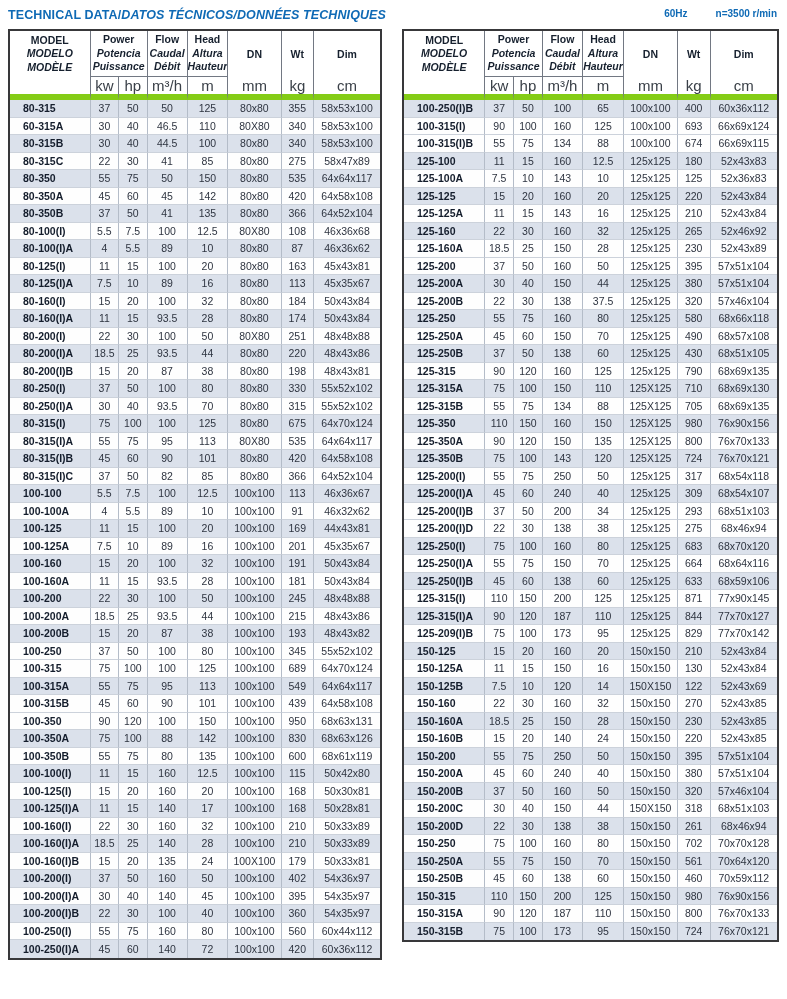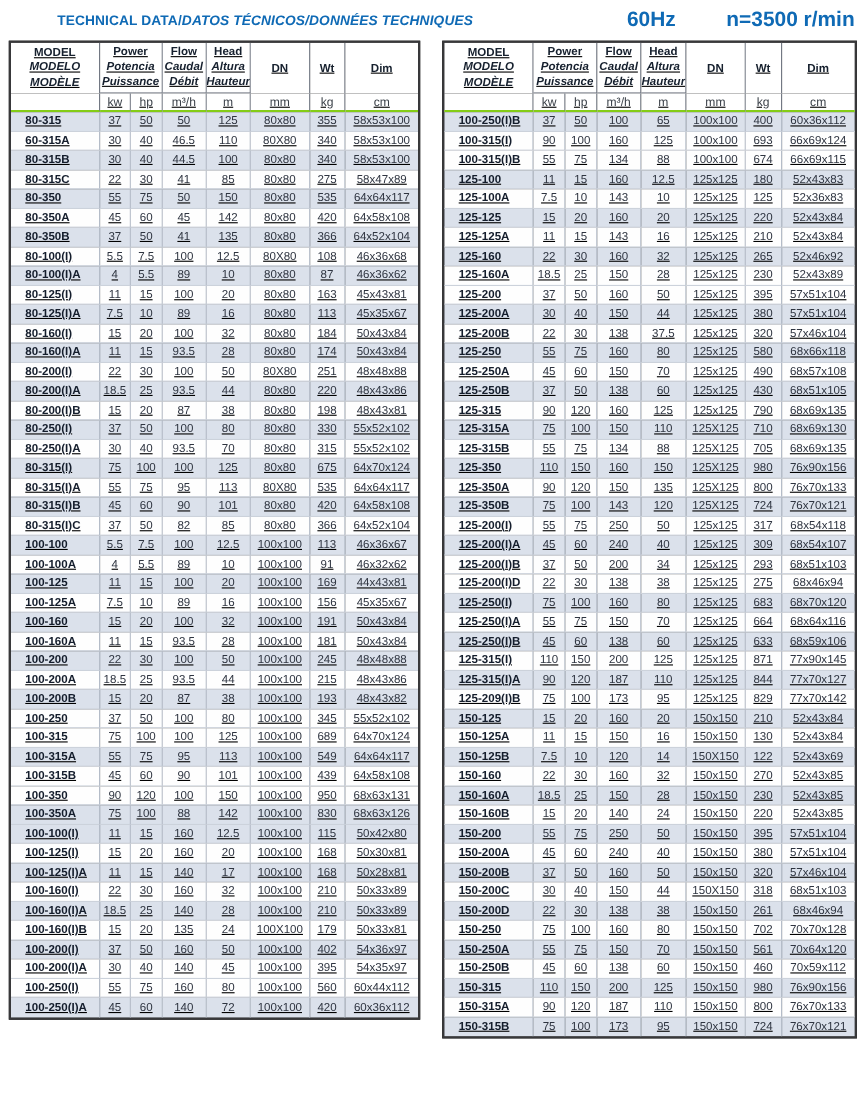--- a/index.html
+++ b/index.html
@@ -1,38 +1,38 @@
 <!DOCTYPE html>
 <html><head>
 <meta charset="utf-8">
 <style>
   * { box-sizing: border-box; }
   html,body { margin:0; padding:0; background:#ffffff; }
   body { width:787px; height:999px; font-family:"Liberation Sans", sans-serif; }
   .page { padding:5px 8px 0 8px; }
 
-  .topbar { display:flex; justify-content:space-between; align-items:center; padding:3px 0 7px 0;margin-left:44px; }
+  .topbar { display:flex; justify-content:space-between; align-items:flex-start; padding:3px 0 7px 0; }
   .title  { color:#0f6ab5; font-weight:bold; font-size:12.5px; letter-spacing:0.1px; }
   .title .it { font-style:italic; }
-  .specs  { color:#0f6ab5; font-weight:bold; font-size:19px; display:flex; gap:46px; padding-right:2px; }
+  .specs  { color:#0f6ab5; font-weight:bold; font-size:10px; display:flex; gap:28px; padding-right:2px; }
 
   .tables { display:flex; gap:20px; align-items:flex-start; }
-  table { border-collapse:separate; border-spacing:0; table-layout:fixed; border:2px solid #38383a; background:#000000;text-decoration:underline; }
+  table { border-collapse:separate; border-spacing:0; table-layout:fixed; border:2px solid #38383a; background:#0ea5e9; }
   .tbl-left  { width:374px; }
   .tbl-right { width:377px; }
 
   th, td { padding:0; margin:0; text-align:center; vertical-align:middle; white-space:nowrap; overflow:hidden; }
 
   thead th { background:#ffffff; border-right:1px solid #727883; }
   thead th.last { border-right:none; }
   tr.rowA th { height:46px; font-size:10.5px; color:#16202e; font-weight:bold; }
   tr.rowA th.bb { border-bottom:1px solid #727883; }
   tr.rowA .hl { line-height:1.3; }
   tr.rowA .hl .it { font-style:italic; }
-  tr.rowB th { height:17px; font-size:11px; font-weight:normal; color:#3a4048; border-bottom:2px solid #84cc16; }
+  tr.rowB th { height:17px; font-size:15px; font-weight:normal; color:#3a4048; border-bottom:6px solid #84cc16; }
 
   tbody td { height:17.5px; font-size:10.5px; color:#2e3440;
              border-right:1px solid #b4bcc8; border-bottom:1px solid #ccd2db; }
   tbody td:last-child { border-right:none; }
   tbody tr:last-child td { border-bottom:none; }
   tbody td.model { text-align:left; padding-left:13px; font-weight:bold; color:#141d2c; }
   tr.shade td { background:#dbe1eb; }
   tr.plain td { background:#fefefe; }
 </style>
 </head>
@@ -359,21 +359,21 @@
             <td>169</td>
             <td>44x43x81</td>
           </tr>
           <tr class="plain">
             <td class="model">100-125A</td>
             <td>7.5</td>
             <td>10</td>
             <td>89</td>
             <td>16</td>
             <td>100x100</td>
-            <td>156</td>
+            <td>201</td>
             <td>45x35x67</td>
           </tr>
           <tr class="shade">
             <td class="model">100-160</td>
             <td>15</td>
             <td>20</td>
             <td>100</td>
             <td>32</td>
             <td>100x100</td>
             <td>191</td>
@@ -472,20 +472,30 @@
           <tr class="shade">
             <td class="model">100-350A</td>
             <td>75</td>
             <td>100</td>
             <td>88</td>
             <td>142</td>
             <td>100x100</td>
             <td>830</td>
             <td>68x63x126</td>
           </tr>
+          <tr class="plain">
+            <td class="model">100-350B</td>
+            <td>55</td>
+            <td>75</td>
+            <td>80</td>
+            <td>135</td>
+            <td>100x100</td>
+            <td>600</td>
+            <td>68x61x119</td>
+          </tr>
           <tr class="shade">
             <td class="model">100-100(I)</td>
             <td>11</td>
             <td>15</td>
             <td>160</td>
             <td>12.5</td>
             <td>100x100</td>
             <td>115</td>
             <td>50x42x80</td>
           </tr>
@@ -550,20 +560,30 @@
             <td>54x36x97</td>
           </tr>
           <tr class="plain">
             <td class="model">100-200(I)A</td>
             <td>30</td>
             <td>40</td>
             <td>140</td>
             <td>45</td>
             <td>100x100</td>
             <td>395</td>
+            <td>54x35x97</td>
+          </tr>
+          <tr class="shade">
+            <td class="model">100-200(I)B</td>
+            <td>22</td>
+            <td>30</td>
+            <td>100</td>
+            <td>40</td>
+            <td>100x100</td>
+            <td>360</td>
             <td>54x35x97</td>
           </tr>
           <tr class="plain">
             <td class="model">100-250(I)</td>
             <td>55</td>
             <td>75</td>
             <td>160</td>
             <td>80</td>
             <td>100x100</td>
             <td>560</td>

